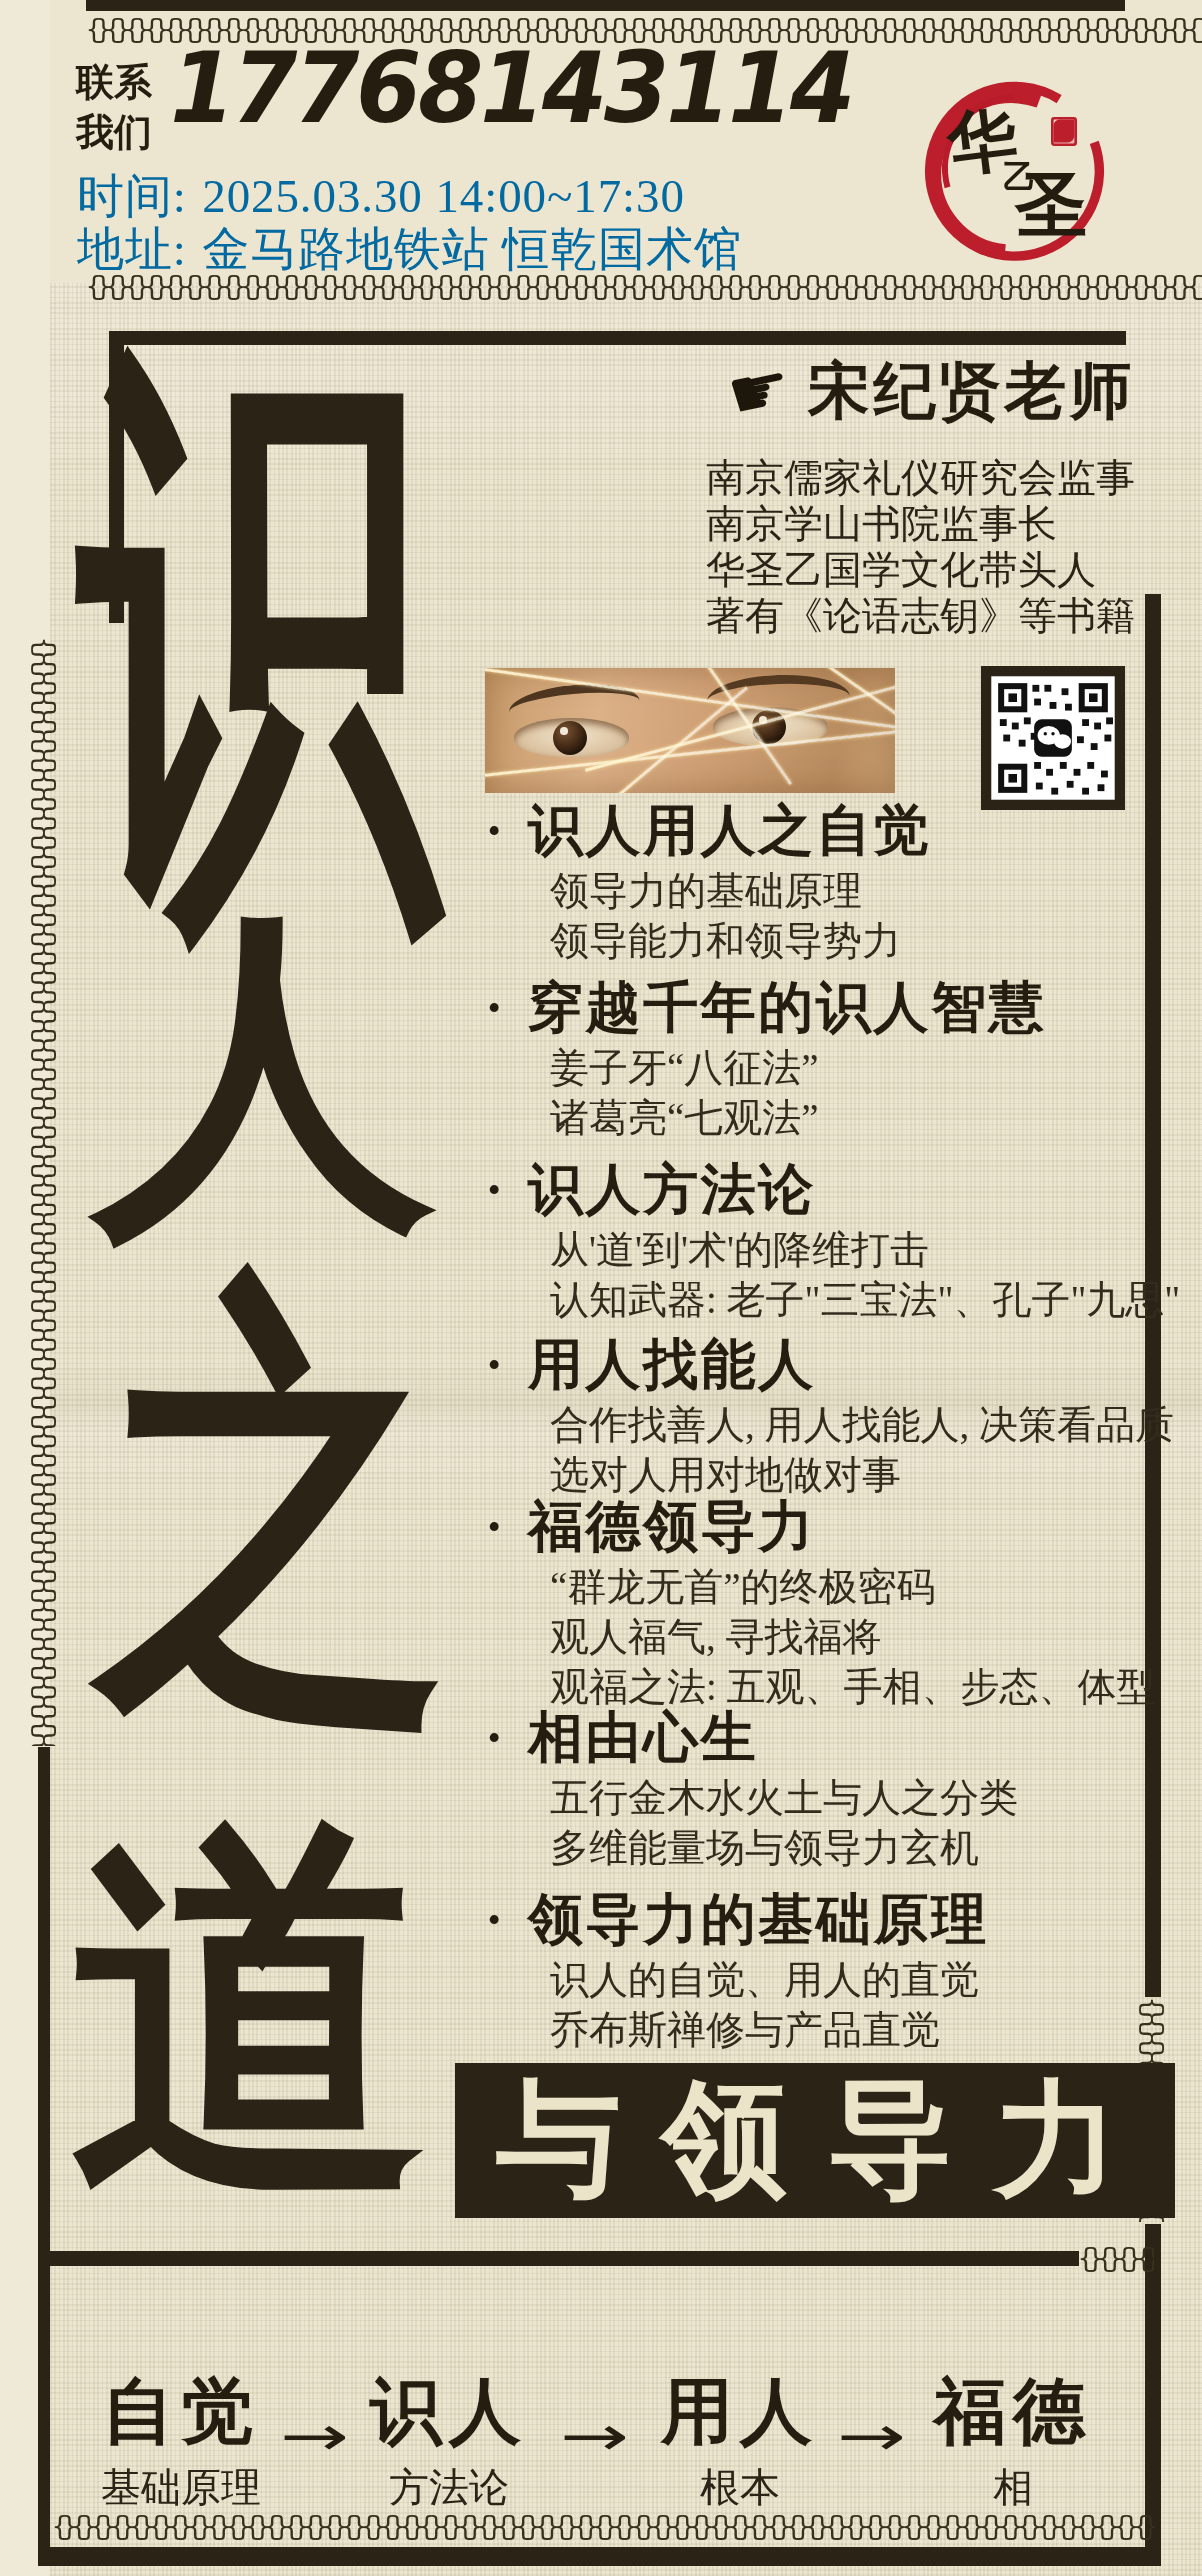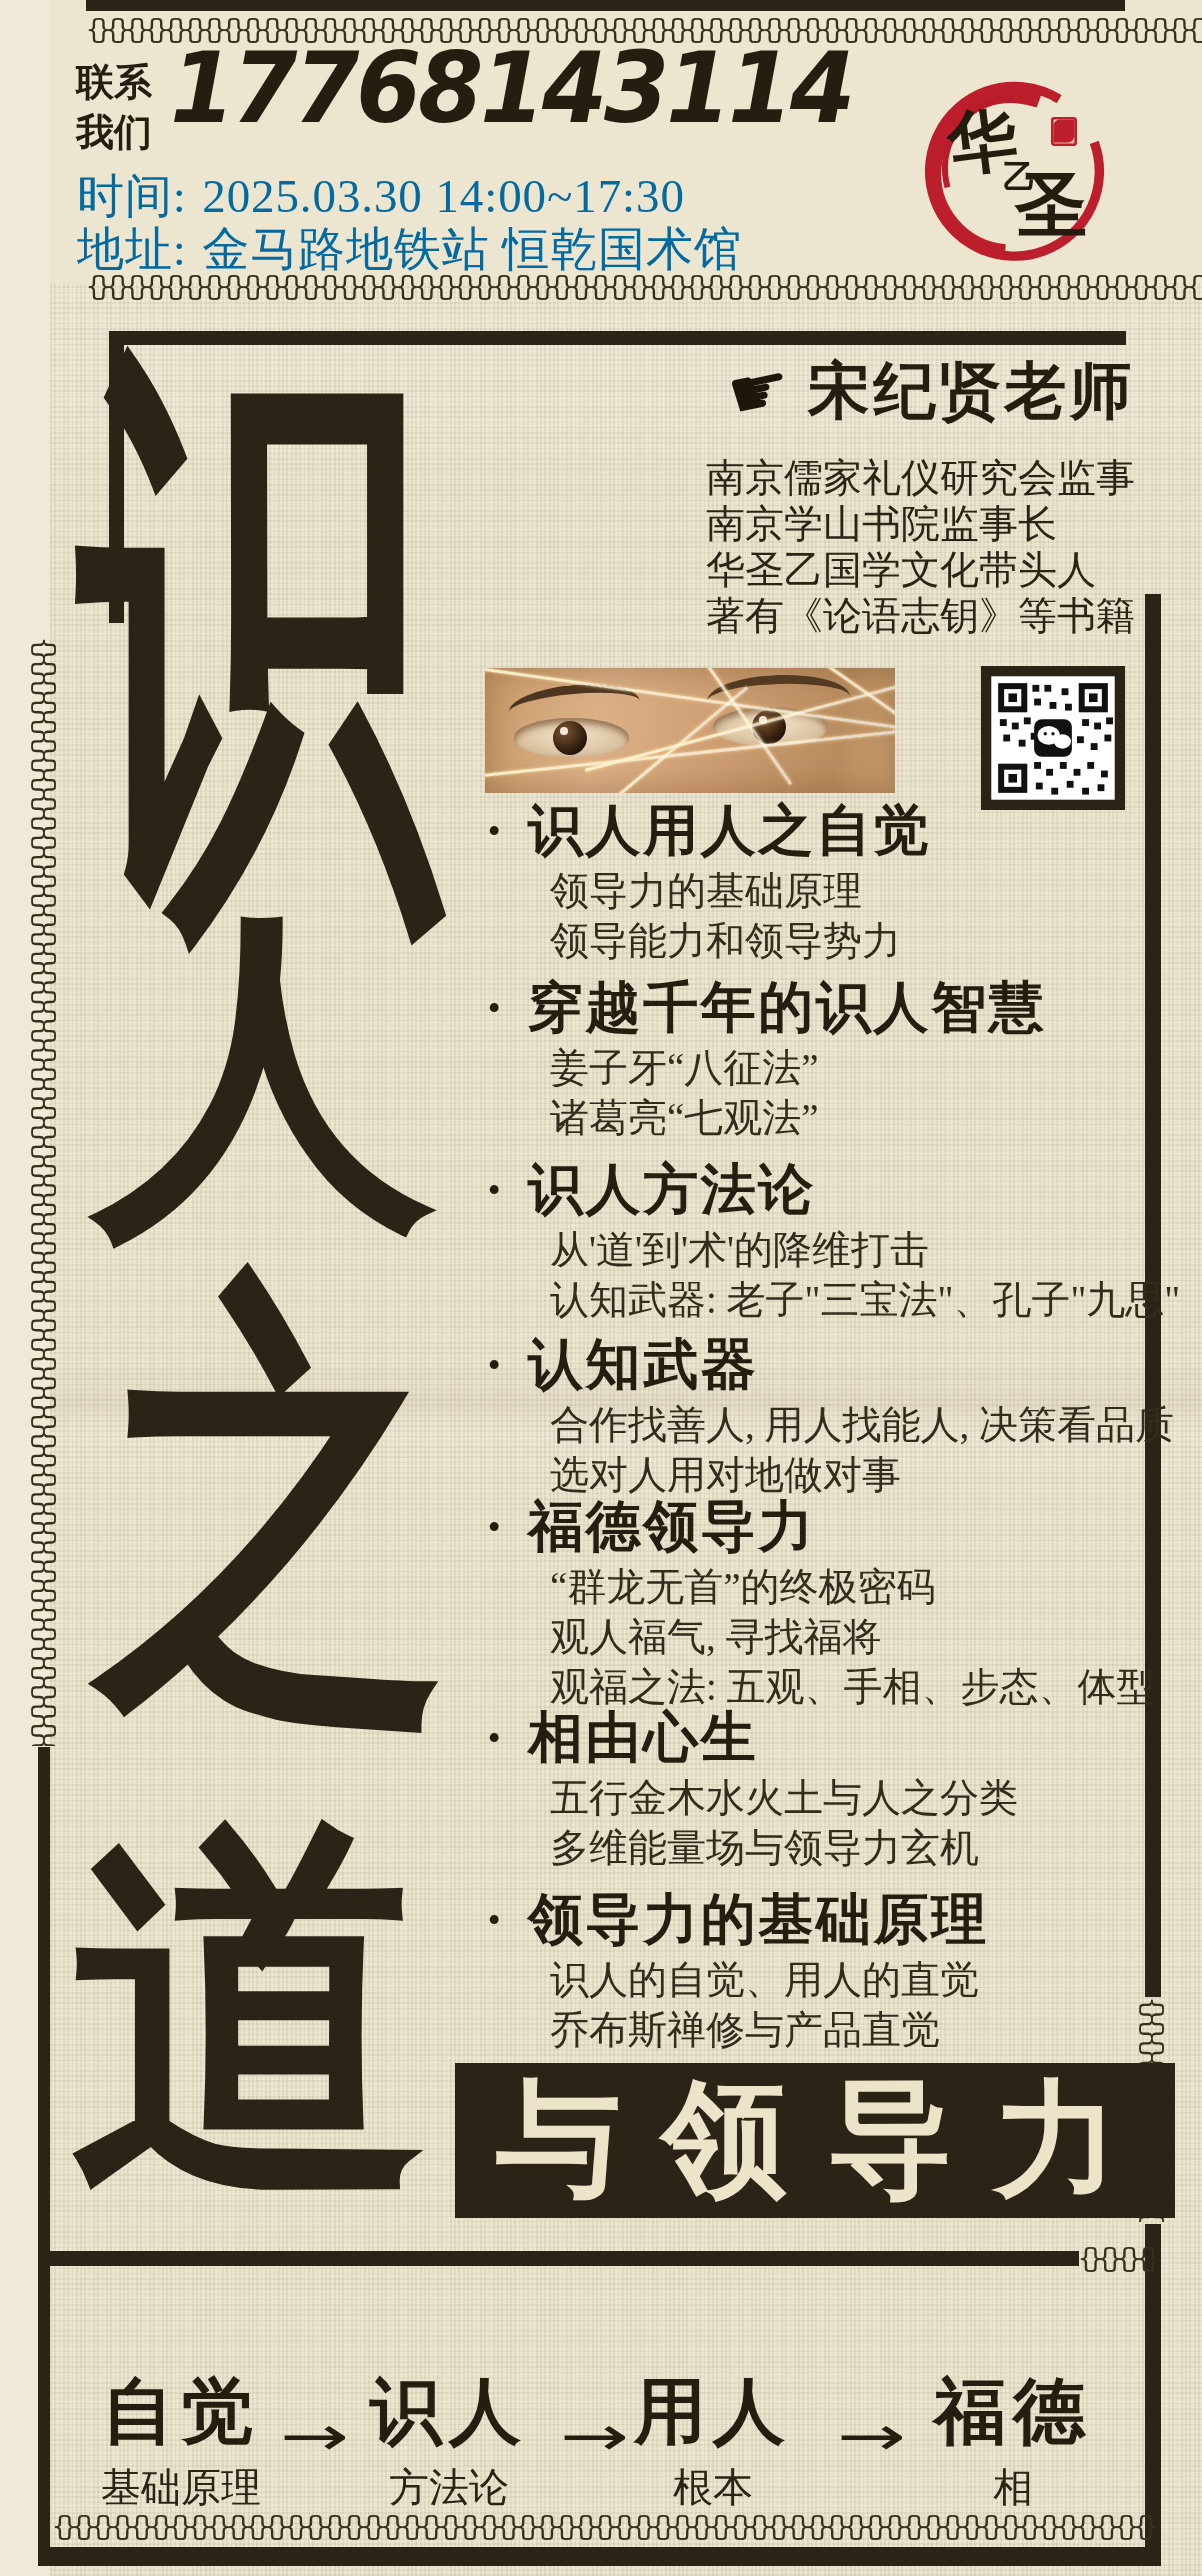--- a/index.html
+++ b/index.html
@@ -242,21 +242,21 @@
         <div class="agenda-heading">
           <span class="bullet">·</span>
           <span>识人方法论</span>
         </div>
         <div class="agenda-point">从'道'到'术'的降维打击</div>
         <div class="agenda-point">认知武器: 老子"三宝法"、孔子"九思"</div>
       </div>
       <div class="agenda-item" style="top: 1334px;">
         <div class="agenda-heading">
           <span class="bullet">·</span>
-          <span>认知武器</span>
+          <span>用人找能人</span>
         </div>
         <div class="agenda-point">合作找善人, 用人找能人, 决策看品质</div>
         <div class="agenda-point">选对人用对地做对事</div>
       </div>
       <div class="agenda-item" style="top: 1496px;">
         <div class="agenda-heading">
           <span class="bullet">·</span>
           <span>福德领导力</span>
         </div>
         <div class="agenda-point">“群龙无首”的终极密码</div>
@@ -287,21 +287,21 @@
       <div class="f-step" style="left: 52px;">
         <div class="f-big">自觉</div>
         <div class="f-small">基础原理</div>
       </div>
       <div class="f-arrow" style="left: 263px;">→</div>
       <div class="f-step" style="left: 320px;">
         <div class="f-big">识人</div>
         <div class="f-small">方法论</div>
       </div>
       <div class="f-arrow" style="left: 543px;">→</div>
-      <div class="f-step" style="left: 584px;">
+      <div class="f-step" style="left: 611px;">
         <div class="f-big">用人</div>
         <div class="f-small">根本</div>
       </div>
       <div class="f-arrow" style="left: 820px;">→</div>
       <div class="f-step" style="left: 884px;">
         <div class="f-big">福德</div>
         <div class="f-small">相</div>
       </div>
     </div>
 </div>

